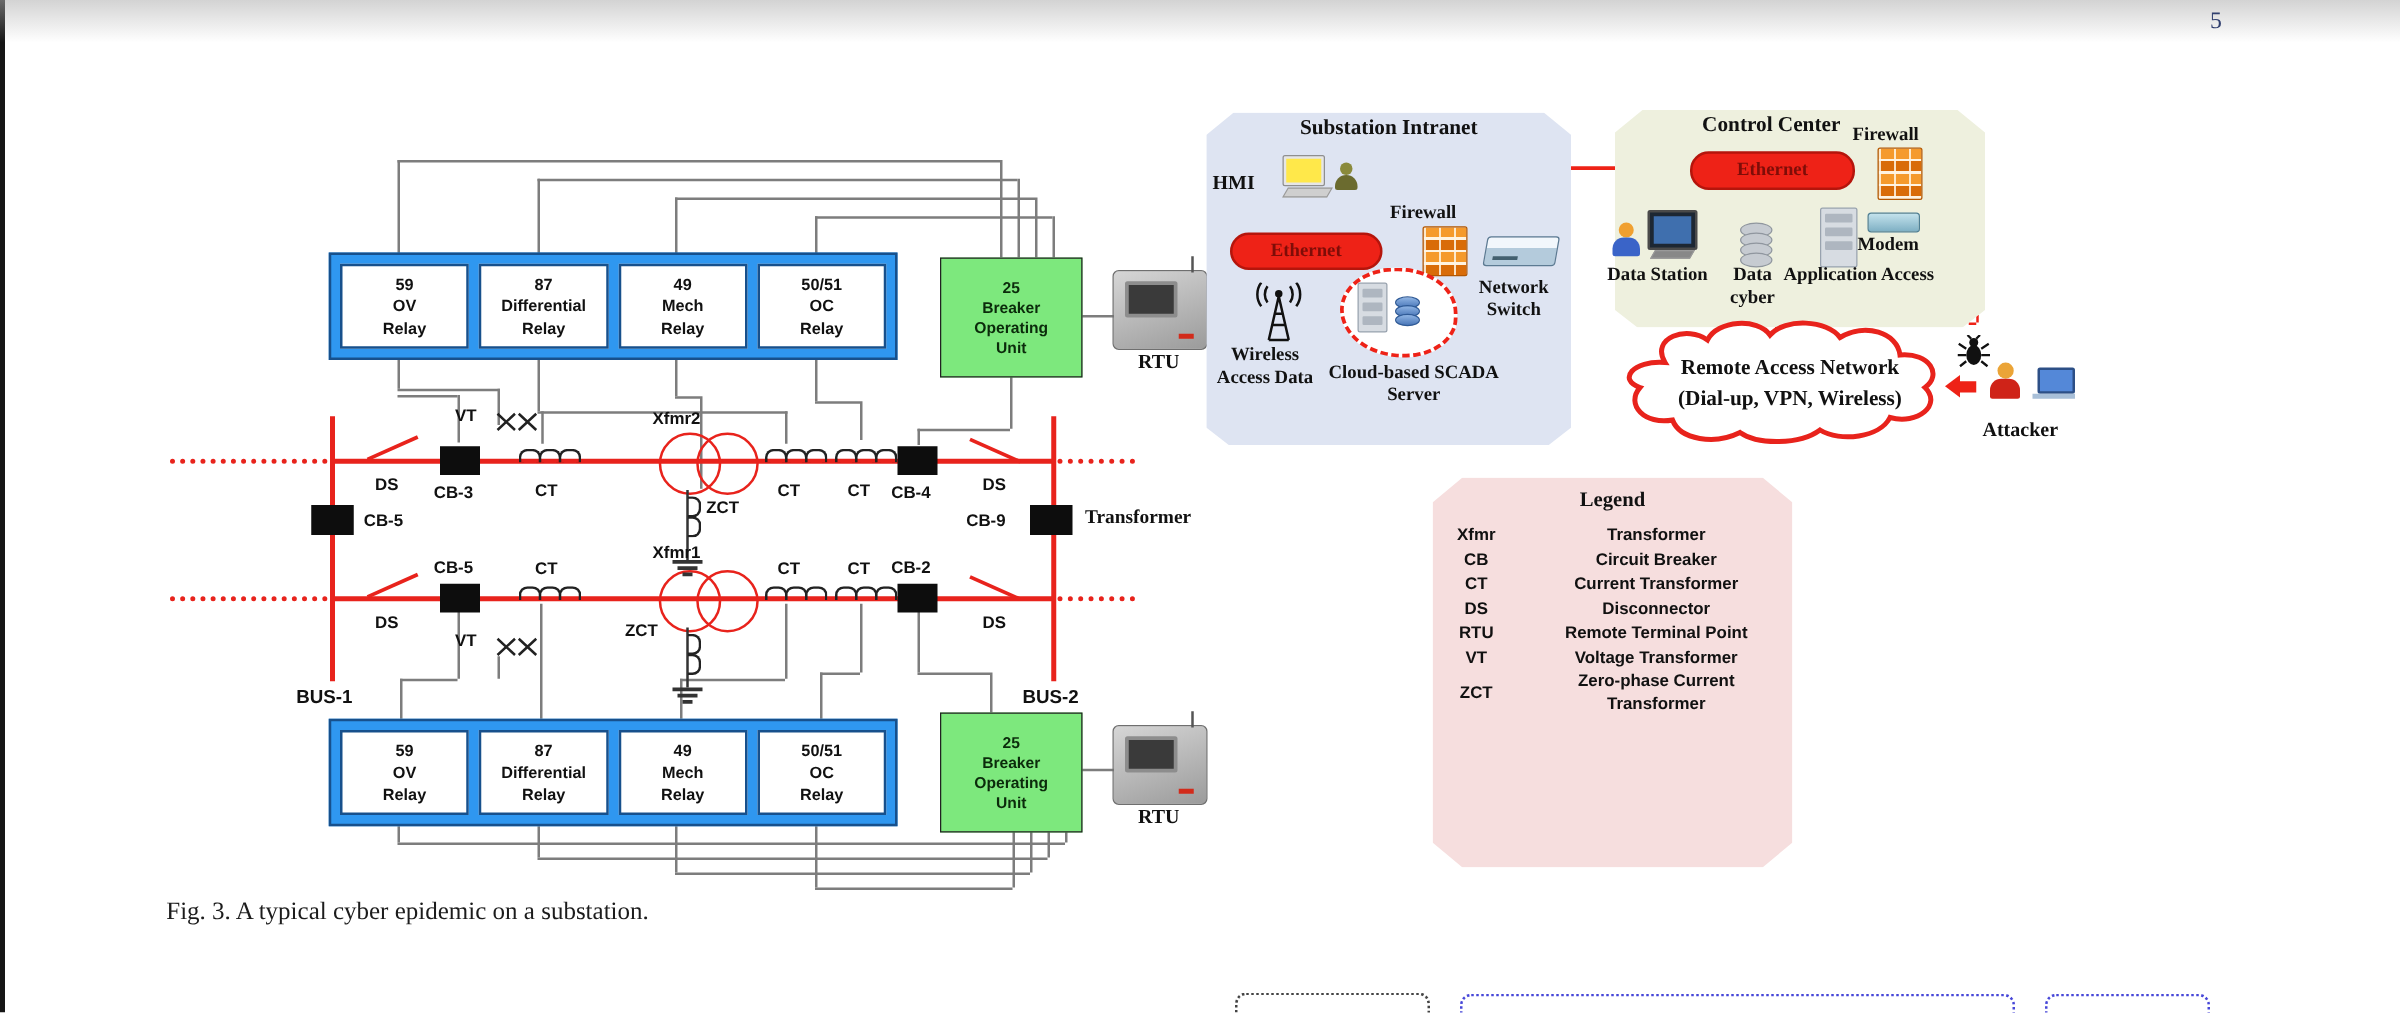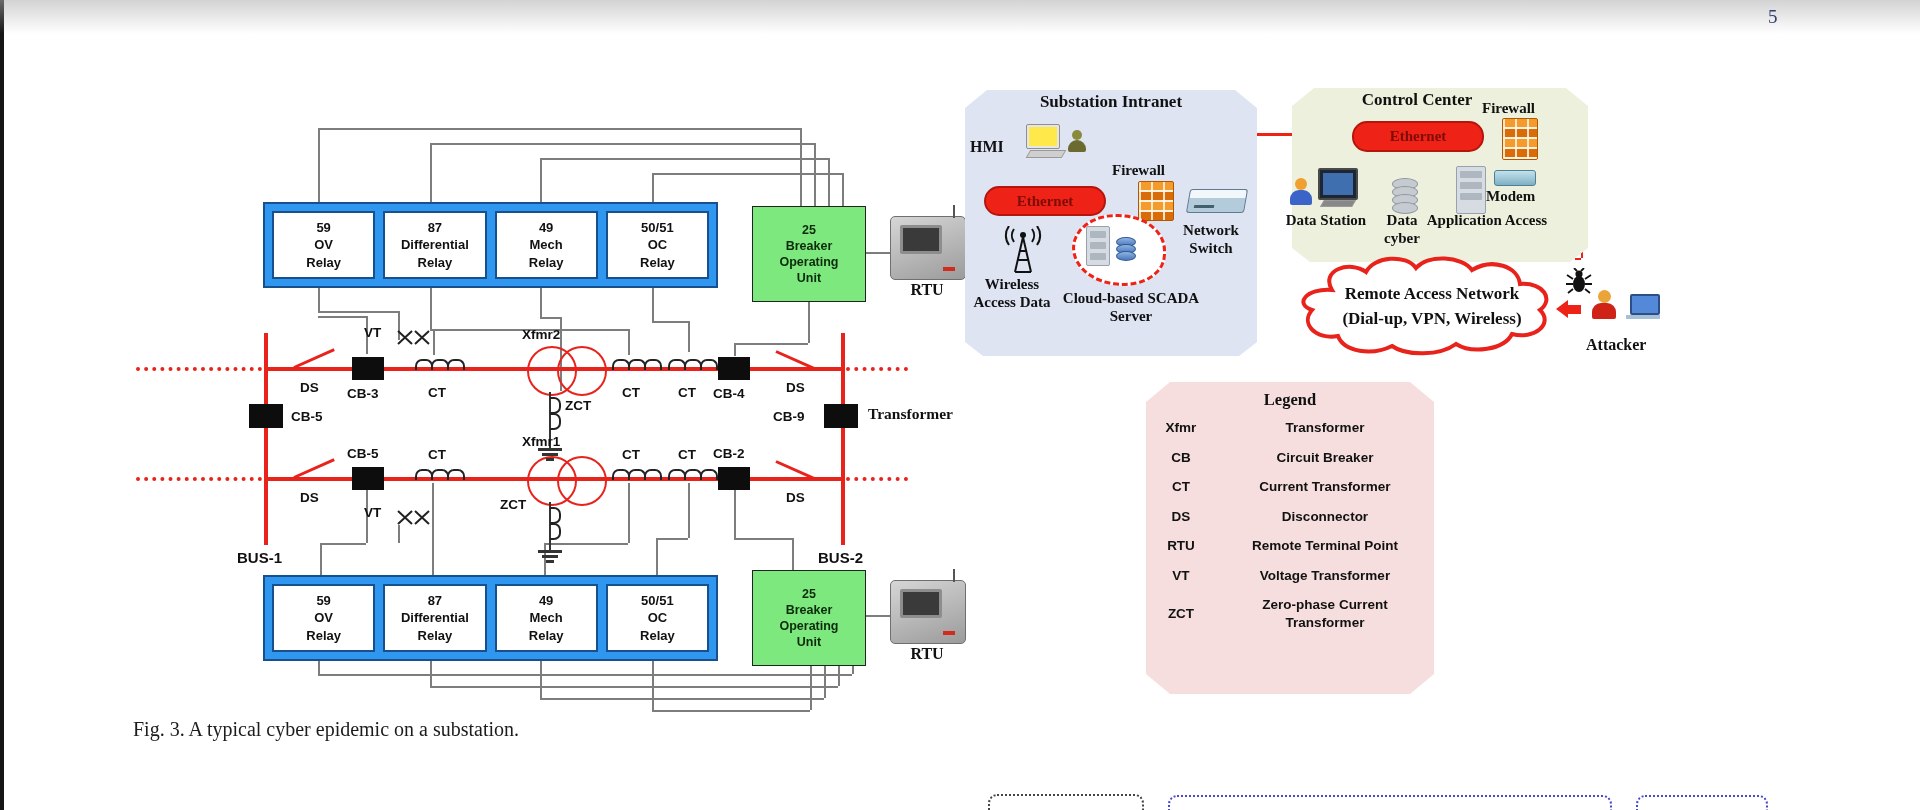--- a/index.html
+++ b/index.html
@@ -102,21 +102,21 @@
   .atk-arrow{position:absolute;display:flex;align-items:center}
   .atk-arrow .tri{width:0;height:0;border-top:9px solid transparent;border-bottom:9px solid transparent;
       border-right:12px solid var(--eth-red)}
   .atk-arrow .bar{width:13px;height:9px;background:var(--eth-red)}
 
   
   .legend{position:absolute;background:var(--legend-bg);
       clip-path:polygon(24px 0,calc(100% - 24px) 0,100% 20px,100% calc(100% - 20px),
       calc(100% - 24px) 100%,24px 100%,0 calc(100% - 20px),0 20px)}
   .lg-title{font:bold 16.5px "Liberation Serif",serif;text-align:center;margin-top:8px;color:#111}
-  .lg-rows{display:flex;flex-direction:column;gap:12px;margin-top:9px}
+  .lg-rows{display:flex;flex-direction:column;gap:2px;margin-top:9px}
   .lg-row{display:grid;grid-template-columns:70px 1fr;align-items:center}
   .lg-abbr{font-weight:bold;font-size:13.5px;text-align:center;color:#111}
   .lg-desc{font-weight:bold;font-size:13.5px;text-align:center;color:#111;max-width:172px;
       margin:0 auto;line-height:1.3}
 
   .dash-stub{position:absolute;height:26px;border:2px dotted #444;border-radius:9px;border-bottom:none}
   .dash-stub.blue{border-color:#4747d8}
   svg{display:block}
 </style>
 </head>

